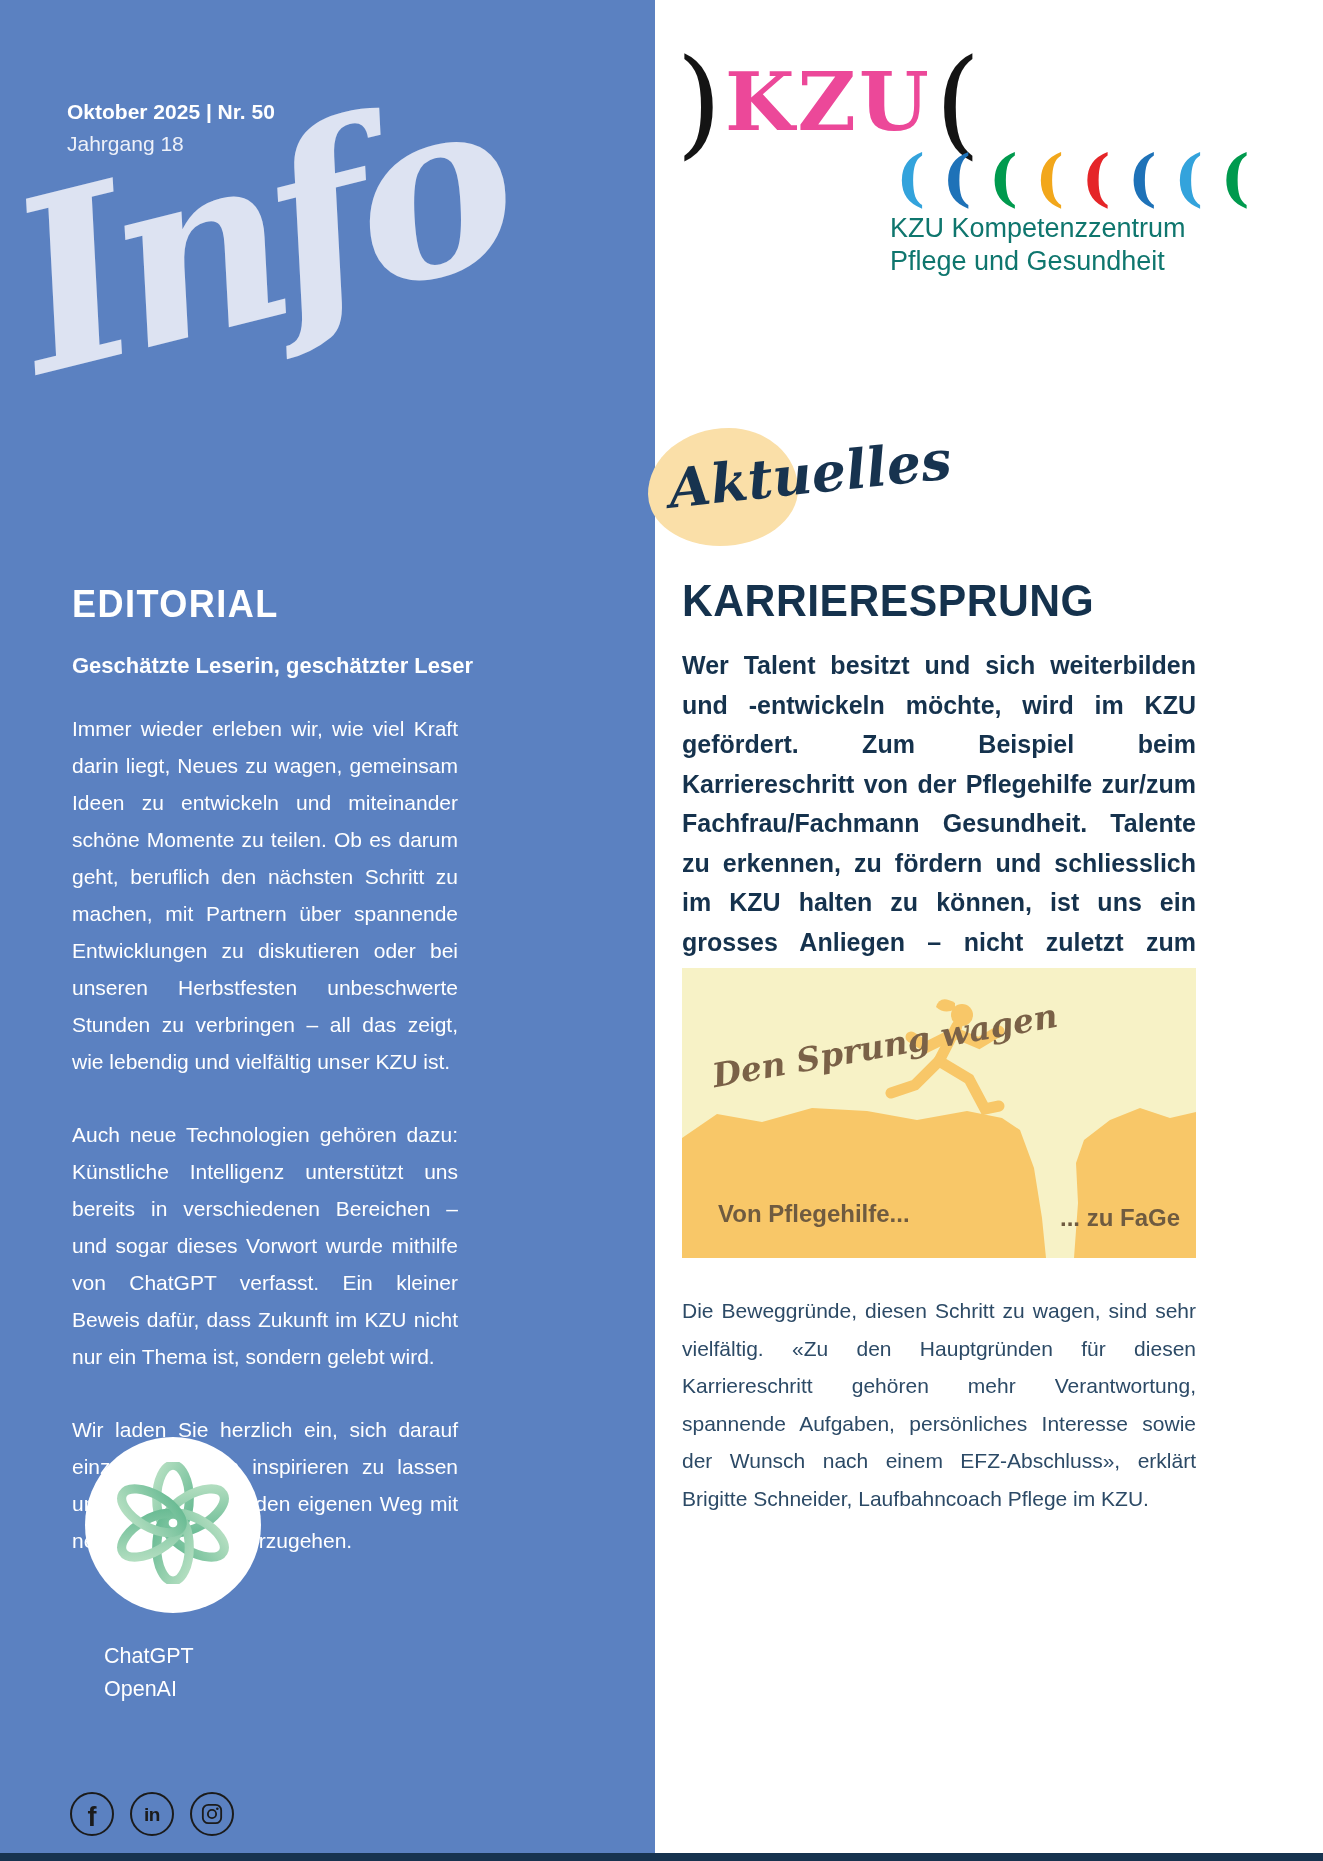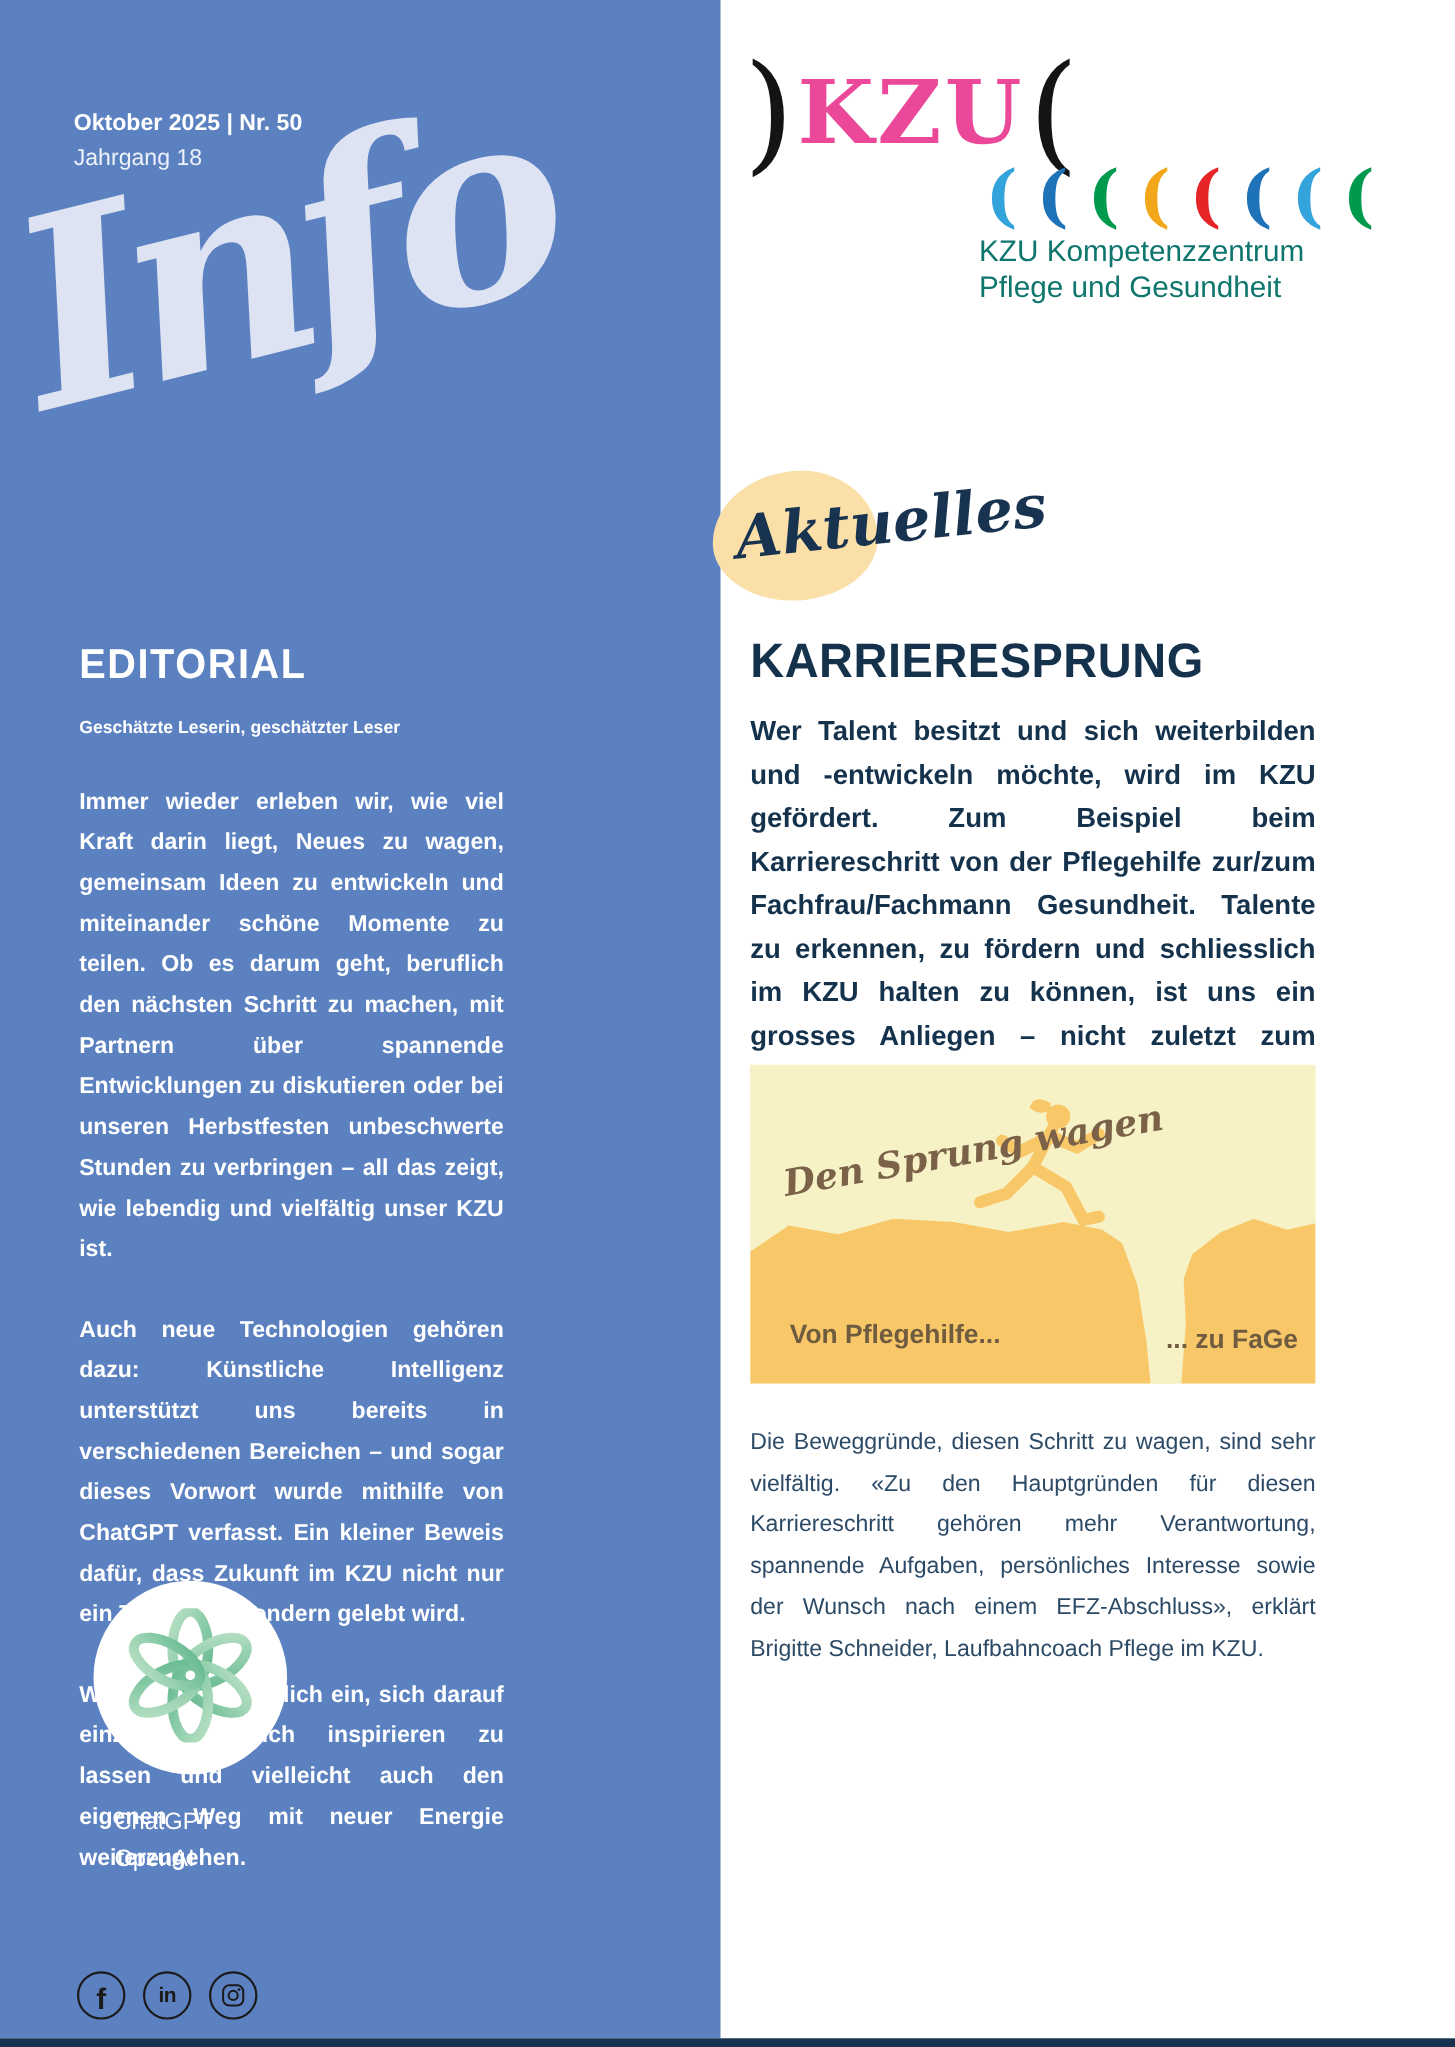--- a/index.html
+++ b/index.html
@@ -17,26 +17,26 @@
   .masthead-script{
     position:absolute;left:-8px;top:178px;
     font-family:"DejaVu Serif", serif;font-style:italic;font-weight:bold;
     font-size:238px;line-height:1;letter-spacing:-14px;color:#dde3f2;
     transform:rotate(-14deg);transform-origin:left top;white-space:nowrap;
   }
   .editorial-heading{
     position:absolute;left:72px;top:583px;color:#fff;font-size:38px;font-weight:bold;
     letter-spacing:1.5px;transform:scaleX(.95);transform-origin:left;
   }
-  .salutation{position:absolute;left:72px;top:653px;color:#fff;font-size:16px;font-weight:bold;}
+  .salutation{position:absolute;left:72px;top:653px;color:#fff;font-size:22px;font-weight:bold;}
   .editorial-body{
     position:absolute;left:72px;top:710px;width:402px;color:#fff;
     font-size:21px;line-height:37px;text-align:justify;
   }
-  .editorial-body p{margin:0 16px 36px 0;font-weight:bold;}
+  .editorial-body p{margin:0 16px 36px 0;}
   .chatgpt-circle{
     position:absolute;left:85px;top:1437px;width:176px;height:176px;border-radius:50%;
     background:#fff;display:flex;align-items:center;justify-content:center;
   }
   .credit{position:absolute;left:72px;top:1640px;color:#fff;font-size:21.5px;line-height:33px;margin-left:32px;}
   .social-row{position:absolute;left:70px;top:1792px;display:flex;gap:16px;}
   .soc{
     width:44px;height:44px;border:2px solid #1b1b1b;border-radius:50%;box-sizing:border-box;
     display:flex;align-items:center;justify-content:center;color:#1b1b1b;background:transparent;
   }

